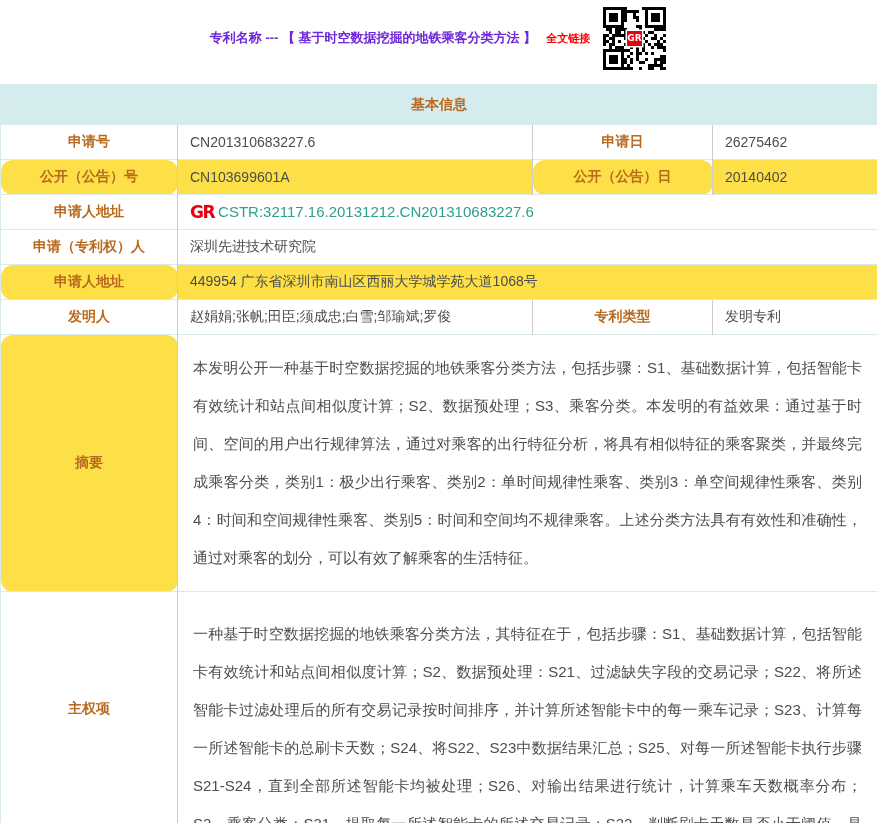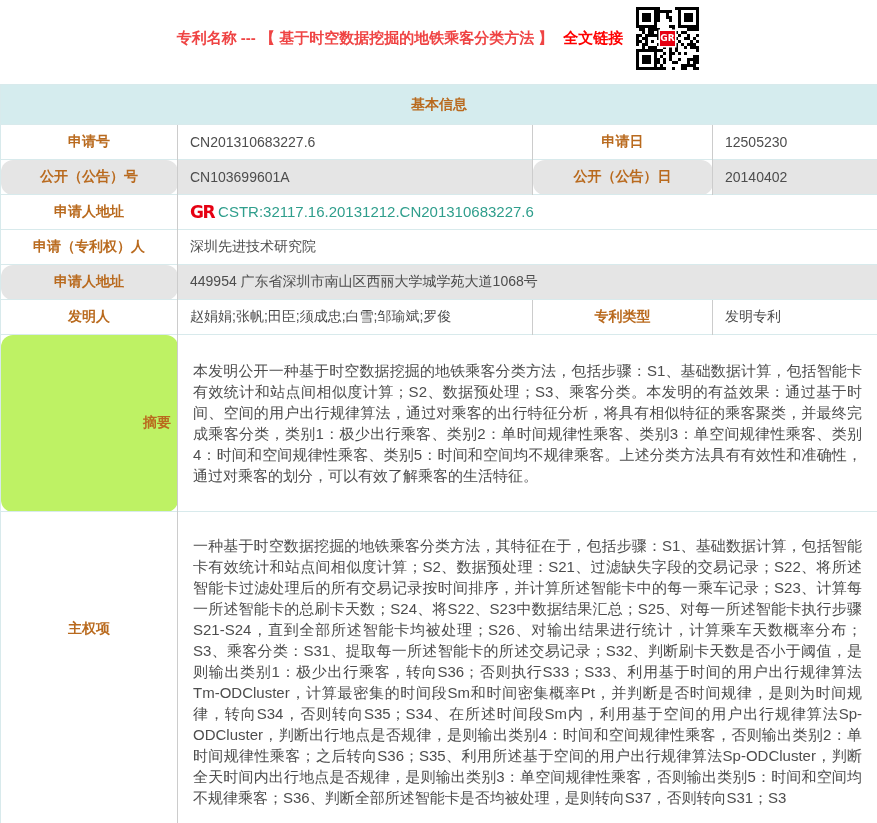--- a/index.html
+++ b/index.html
@@ -4,35 +4,35 @@
 <style>
   html,body{margin:0;padding:0;}
   body{
     width:877px;height:823px;overflow:hidden;background:#fff;
     font-family:"Liberation Sans","DejaVu Sans",sans-serif;
   }
   .title-bar{
     height:84px;display:flex;align-items:center;justify-content:center;
     gap:6px;box-sizing:border-box;padding-bottom:8px;
   }
-  .page-title{font-size:15px;font-weight:bold;color:#ef4444;}
-  .fulltext-link{font-size:15px;font-weight:bold;color:#fe0000;text-decoration:none;cursor:pointer;margin-left:4px;}
+  .page-title{font-size:13px;font-weight:bold;color:#6d28d9;}
+  .fulltext-link{font-size:11px;font-weight:bold;color:#fe0000;text-decoration:none;cursor:pointer;margin-left:4px;}
   .qr{width:65px;height:65px;margin-left:6px;flex:0 0 auto;}
   table{width:877px;border-collapse:collapse;table-layout:fixed;border:1px solid #d8eaec;}
   td{box-sizing:border-box;border-top:1px solid #d8eaec;vertical-align:middle;}
   td + td{border-left:1px solid #cccccc;}
   tr.section-row td{
     background:#d5ecee;color:#b96a1e;font-weight:bold;font-size:14px;
     text-align:center;height:40px;border-top:none;
   }
   td.label{color:#b96a1e;font-weight:bold;font-size:14px;text-align:center;height:35px;padding:0 6px;border-radius:12px;}
   td.value{color:#4d4d4d;font-size:14px;padding:0 12px;text-align:left;}
-  tr.tint td{background:#e5e5e5;}
-  td.tintcell{background:#bef264;text-align:right;}
-  .para{font-size:15px;line-height:21px;color:#4d4d4d;text-align:justify;padding:24px 14px;}
+  tr.tint td{background:#fde047;}
+  td.tintcell{background:#fde047;}
+  .para{font-size:15px;line-height:38px;color:#4d4d4d;text-align:justify;padding:13px 14px;}
   td.claim-label{vertical-align:top;padding-top:108px;}
   .cstr-logo{
     color:#e60012;font-weight:800;font-size:17px;letter-spacing:-1.5px;
     margin-right:4px;font-family:"DejaVu Sans",sans-serif;vertical-align:-1px;
   }
   .cstr-value{color:#2f9e8c;font-size:15px;cursor:pointer;text-align:center;}
 </style>
 </head>
 <body>
 
@@ -201,21 +201,21 @@
       <col style="width:165px">
     </colgroup>
   <tbody>
     <tr class="section-row">
       <td colspan="4">基本信息</td>
     </tr>
     <tr>
       <td class="label">申请号</td>
       <td class="value">CN201310683227.6</td>
       <td class="label">申请日</td>
-      <td class="value">12505230</td>
+      <td class="value">26275462</td>
     </tr>
     <tr class="tint">
       <td class="label">公开（公告）号</td>
       <td class="value">CN103699601A</td>
       <td class="label">公开（公告）日</td>
       <td class="value">20140402</td>
     </tr>
     <tr>
       <td class="label">申请人地址</td>
       <td class="value" colspan="3">

